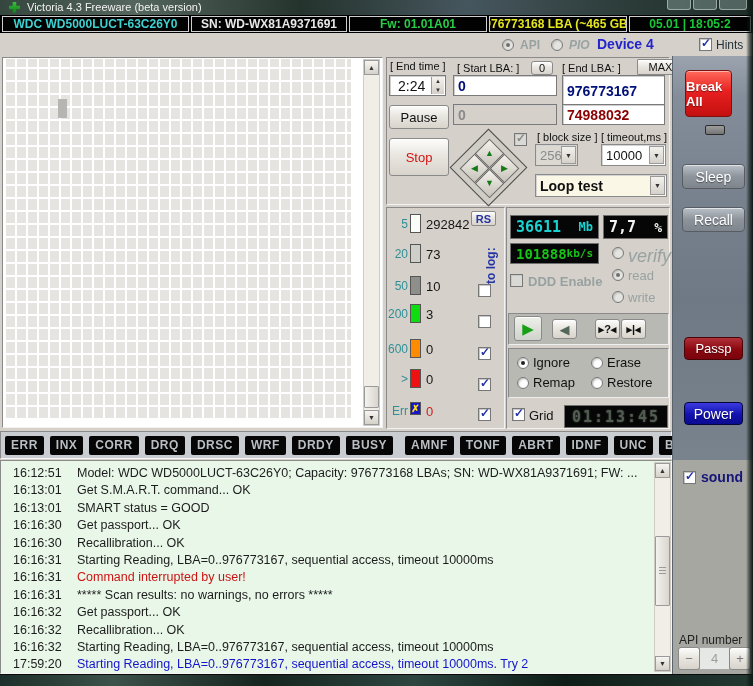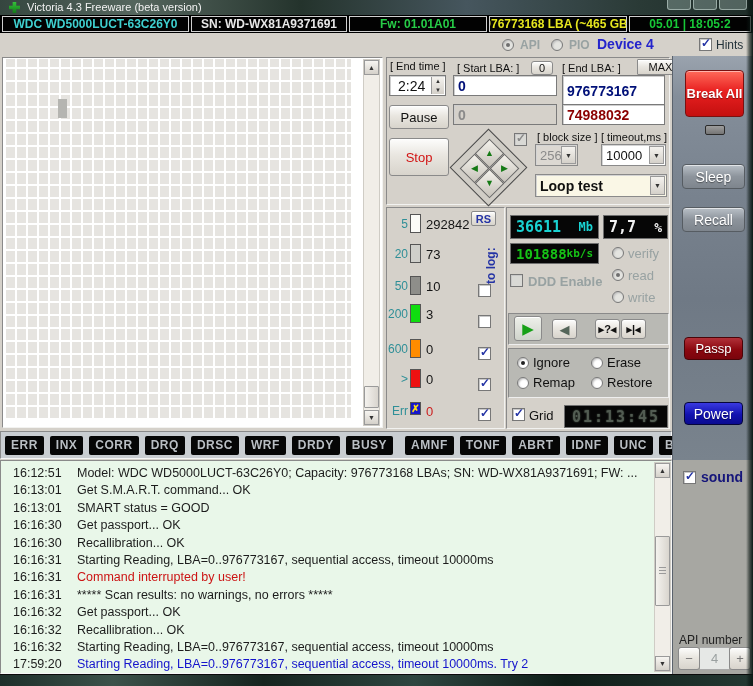--- a/index.html
+++ b/index.html
@@ -97,21 +97,21 @@
   .logrow{height:17.4px;display:flex;font-size:12.5px;white-space:nowrap;overflow:hidden;}
   .logrow .t{width:76px;padding-left:12px;color:#1c1c1c;flex:none;}
 
   
   #sidebar{position:absolute;left:672px;top:56px;width:81px;height:618px;border-left:1px solid #5a626c;}
   #sb-top{position:absolute;left:0;top:0;width:81px;height:404px;
     background:linear-gradient(180deg,#9aa3ae,#848e9a 10%,#78828e 35%,#6f7985 60%,#79838d 100%);}
   #sb-bot{position:absolute;left:0;top:404px;width:81px;height:214px;background:#a7a7a2;}
   .sbtn{position:absolute;display:flex;align-items:center;justify-content:center;color:#fff;border-radius:4px;
     font-size:13px;text-shadow:0 1px 1px rgba(0,0,0,.45);}
-  #btn-breakall{left:12px;top:14px;width:59px;height:47px;font-weight:bold;
+  #btn-breakall{left:12px;top:14px;width:47px;height:47px;font-weight:bold;
     background:linear-gradient(180deg,#ff6a5a,#e82020 45%,#c40f0f);border:1px solid #7a1010;box-shadow:inset 0 1px 0 rgba(255,255,255,.5);}
   #led{position:absolute;left:32px;top:69px;width:20px;height:10px;border:1px solid #2a2a2a;border-radius:2px;
     background:linear-gradient(180deg,#9d9d9d,#757575);}
   #btn-sleep,#btn-recall{left:9px;width:63px;height:25px;font-size:14px;
     background:linear-gradient(180deg,#b9c0c7,#8d949c 50%,#7e858d);border:1px solid #565c62;box-shadow:inset 0 1px 0 rgba(255,255,255,.6);}
   #btn-sleep{top:108px;}
   #btn-recall{top:151px;}
   #btn-sleep::first-letter,#btn-power::first-letter{text-decoration:underline;}
   #btn-passp{left:11px;top:281px;width:59px;height:23px;
     background:linear-gradient(180deg,#b03038,#8c0810 55%,#7a040c);border:1px solid #4a0408;}
@@ -141,21 +141,21 @@
     <div class="seg" style="width: 156px; color: rgb(232, 232, 232);">SN: WD-WX81A9371691</div>
     <div class="seg" style="width: 138px; color: rgb(39, 204, 71);">Fw: 01.01A01</div>
     <div class="seg" style="width: 138px; font-size: 12px; color: rgb(230, 230, 31);">976773168 LBA (~465 GB)</div>
     <div class="seg" style="flex: 1 1 0%; color: rgb(23, 200, 55);">05.01 | 18:05:2</div>
   </div>
 
   <div id="tabrow">
     <span class="rb gray checked" style="left:502px;top:6px;"></span>
     <span class="abs graytxt" style="left:520px;top:5px;font-size:12px;font-weight:bold;">API</span>
     <span class="rb gray" style="left:551px;top:6px;"></span>
-    <span class="abs graytxt" style="left:569px;top:5px;font-size:12px;font-weight:bold;">PIO</span>
+    <span class="abs graytxt" style="left:569px;top:5px;font-size:12px;font-weight:bold;font-style:italic;">PIO</span>
     <span class="abs" style="left: 597px; top: 3px; font-size: 14px; font-weight: bold; color: rgb(36, 36, 204);">Device 4</span>
     <span class="cb checked" style="left:699px;top:5px;"></span>
     <span class="abs" style="left:716px;top:5px;font-size:12px;color:#23323a;">Hints</span>
   </div>
 
   <div id="grid-panel" class="panel">
     <div id="grid-cells">
       <div id="active-cell"></div>
     </div>
     <div class="sb" style="left:360px;top:1px;height:367px;">
@@ -269,21 +269,21 @@
     <div class="lcd" style="left:96px;top:7px;width:65px;height:24px;">
       <span style="font-size: 15px; color: rgb(242, 242, 242);">7,7</span>
       <span style="font-size: 13px; color: rgb(242, 242, 242);">%</span>
     </div>
     <div class="lcd" style="left:3px;top:35px;width:89px;height:21px;">
       <span style="font-size: 14px; color: rgb(22, 195, 22);">101888</span>
       <span style="font-size: 11px; color: rgb(22, 195, 22);">kb/s</span>
     </div>
 
     <span class="rb gray" style="left:105px;top:39px;"></span>
-    <span class="abs graytxt" style="left:121px;top:38px;font-size:13px;">verify</span>
+    <span class="abs graytxt" style="left:121px;top:38px;font-size:18px;font-style:italic;">verify</span>
     <span class="rb gray checked" style="left:105px;top:61px;"></span>
     <span class="abs graytxt" style="left:121px;top:60px;font-size:13px;">read</span>
     <span class="rb gray" style="left:105px;top:83px;"></span>
     <span class="abs graytxt" style="left:121px;top:82px;font-size:13px;">write</span>
 
     <span class="cb gray" style="left:3px;top:66px;"></span>
     <span class="abs graytxt" style="left:21px;top:66px;font-size:13px;font-weight:bold;">DDD Enable</span>
 
     <div class="abs" style="left:1px;top:105px;width:161px;height:32px;background:#b9b9b4;border:1px solid;border-color:#8a8a8a #eee #eee #8a8a8a;">
       <div class="btn" style="left:5px;top:2px;width:28px;height:25px;background:linear-gradient(180deg,#eef0ea,#cfd3cb);">

